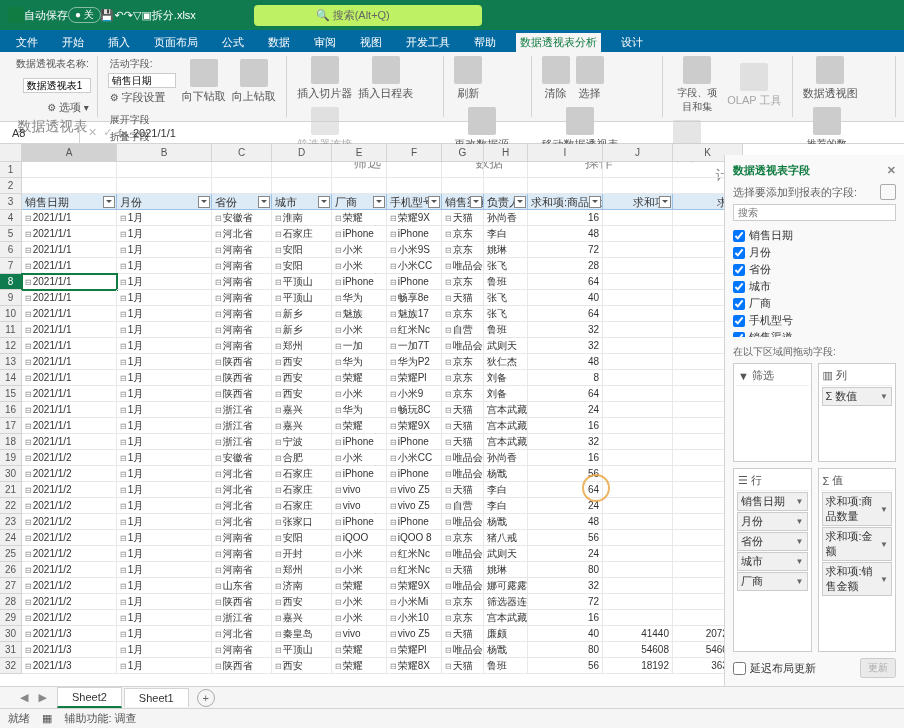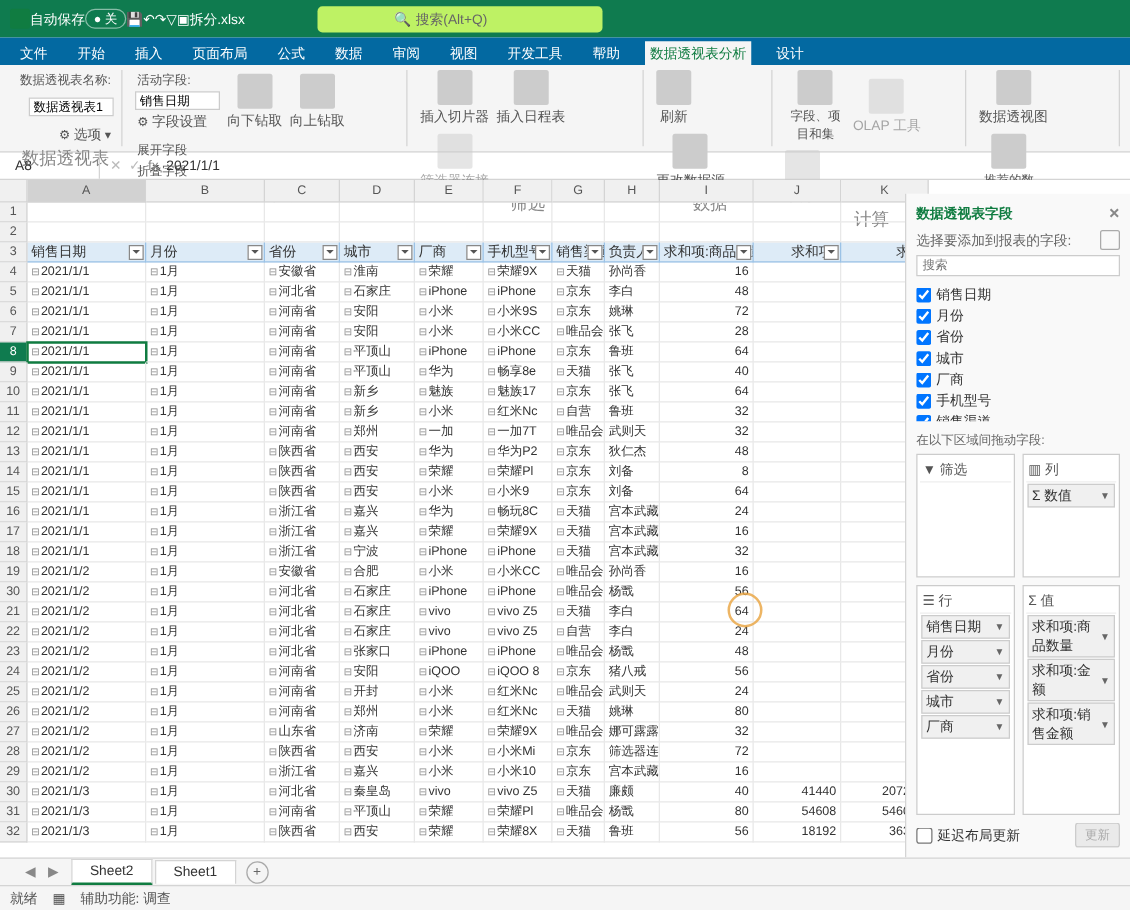--- a/index.html
+++ b/index.html
@@ -160,20 +160,37 @@
           <div class="ricon ricon-lg"></div>
           <span>更改数据源</span>
         </div>
     </div>
     <div class="label">数据</div>
   </div>
   <div class="rgroup">
     <div class="items">
       <div class="ritem">
           <div class="ricon ricon-lg"></div>
+          <span>清除</span>
+        </div>
+      <div class="ritem">
+          <div class="ricon ricon-lg"></div>
+          <span>选择</span>
+        </div>
+      <div class="ritem">
+          <div class="ricon ricon-lg"></div>
+          <span>移动数据透视表</span>
+        </div>
+    </div>
+    <div class="label">操作</div>
+  </div>
+  <div class="rgroup">
+    <div class="items">
+      <div class="ritem">
+          <div class="ricon ricon-lg"></div>
           <span class="rtext" style="max-width:48px;text-align:center">字段、项目和集</span>
         </div>
       <div class="ritem" style="opacity:.5">
           <div class="ricon ricon-lg"></div>
           <span>OLAP 工具</span>
         </div>
       <div class="ritem" style="opacity:.5">
           <div class="ricon ricon-lg"></div>
           <span>关系</span>
         </div>

